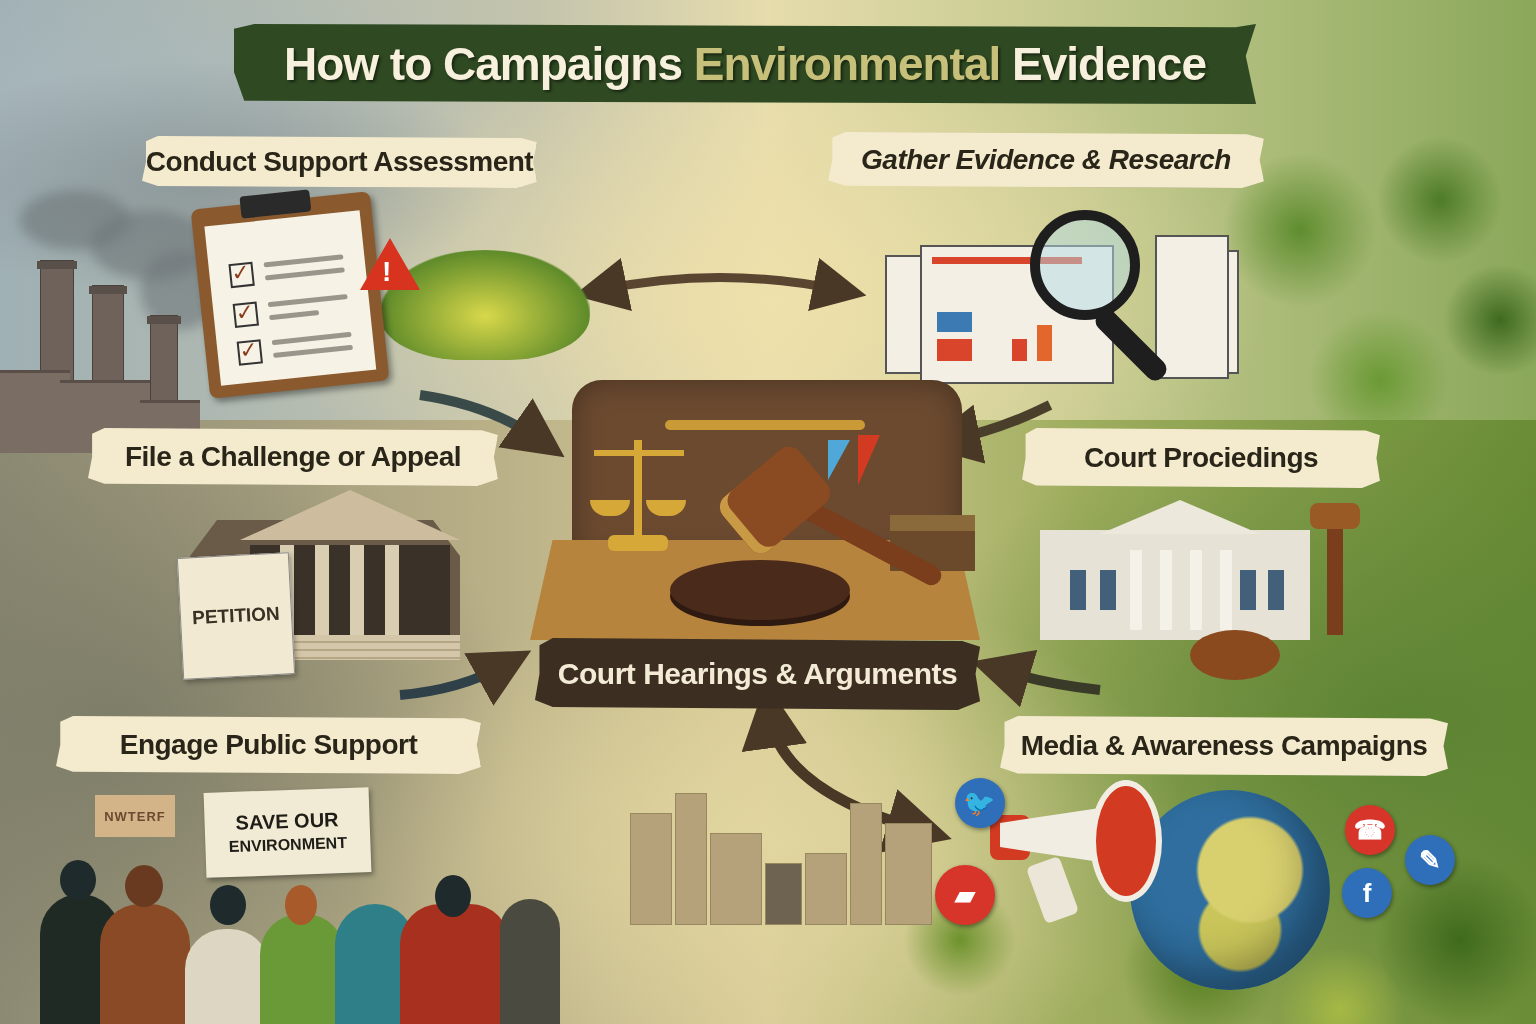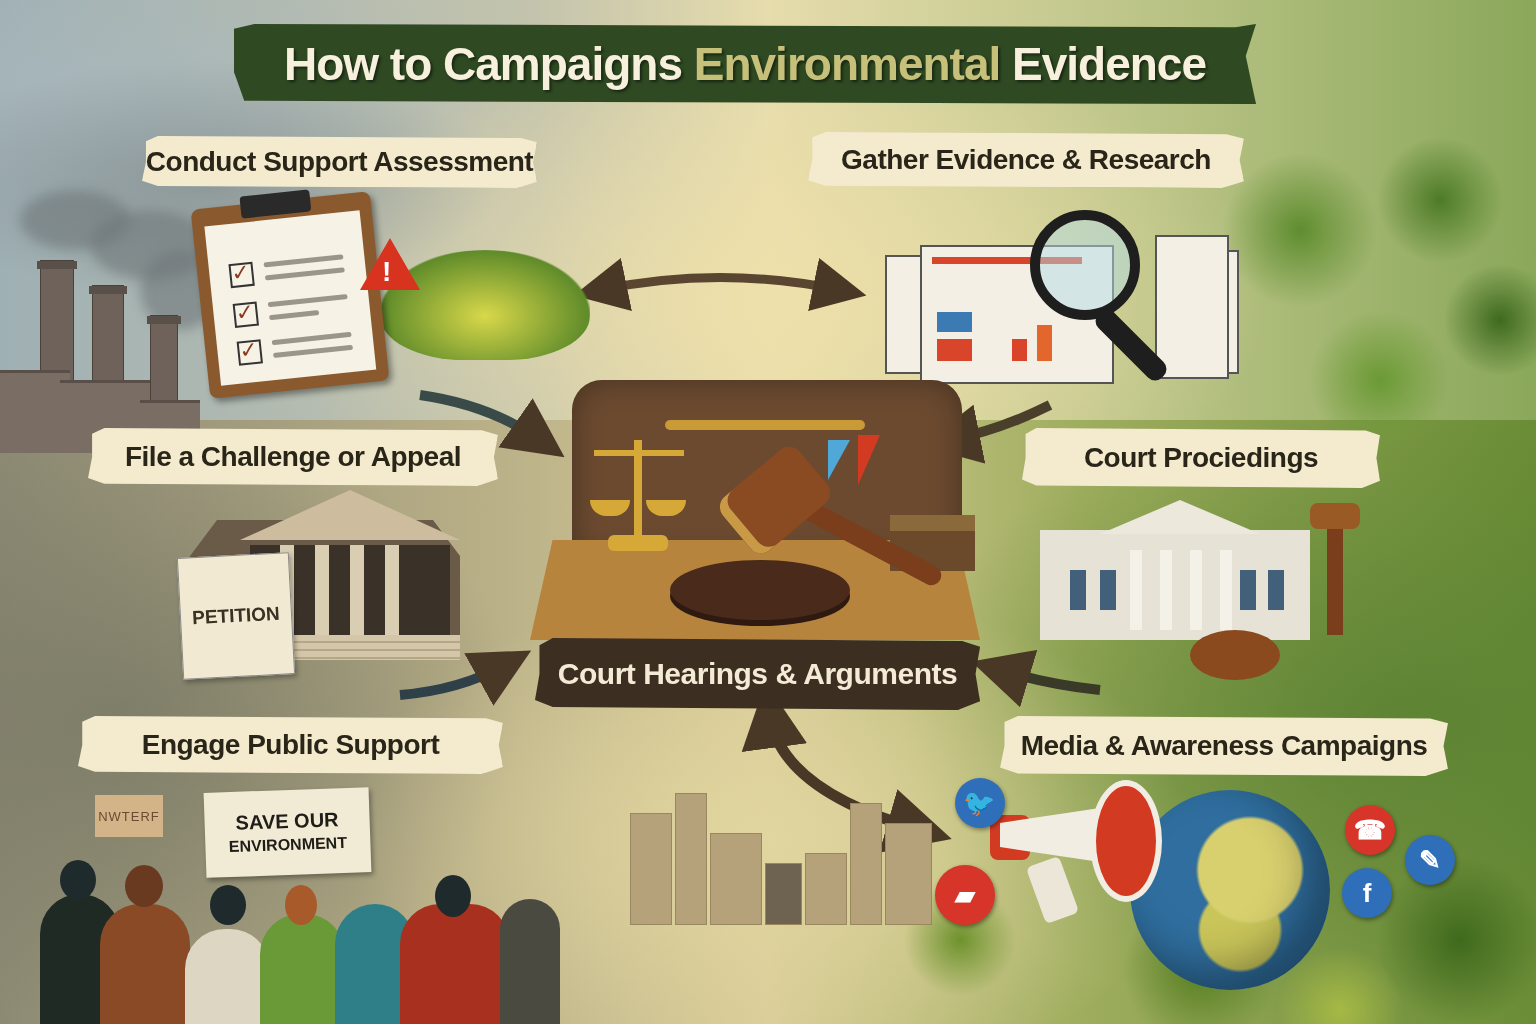--- a/index.html
+++ b/index.html
@@ -112,21 +112,21 @@
   .city{left:620px;top:755px;width:320px;height:170px;}
   .bld{position:absolute;bottom:0;background:#b5a27a;border:1px solid #998760;}
 
   
   .crowd{left:20px;top:860px;width:540px;height:164px;}
   .person{position:absolute;bottom:0;border-radius:40px 40px 0 0;}
   .head{position:absolute;border-radius:50%;background:#1f2a2c;}
   .sign{position:absolute;display:flex;align-items:center;justify-content:center;font-family:"Liberation Sans",sans-serif;font-weight:700;text-align:center;}
   .save-sign{left:205px;top:790px;width:165px;height:85px;background:#f1ead4;color:#1f1d18;font-size:20px;line-height:24px;transform:rotate(-2deg);
     box-shadow:2px 3px 5px rgba(0,0,0,.35);}
-  .small-sign{left:95px;top:795px;width:68px;height:42px;background:#d3b488;color:#6a4a30;font-size:13px;font-weight:400;letter-spacing:1px;}
+  .small-sign{left:95px;top:795px;width:80px;height:42px;background:#d3b488;color:#6a4a30;font-size:13px;font-weight:700;letter-spacing:1px;}
 
   
   svg.arrows{position:absolute;left:0;top:0;}
 
   
   .megaphone-body{left:1000px;top:805px;width:120px;height:60px;background:#f2ede2;clip-path:polygon(0 30%,100% 0,100% 100%,0 70%);}
   .megaphone-mouth{left:1090px;top:780px;width:60px;height:110px;border-radius:50%;background:#d33a22;border:6px solid #f2ede2;}
   .megaphone-back{left:990px;top:815px;width:40px;height:45px;background:#d33a22;border-radius:8px;}
   .megaphone-grip{left:1035px;top:860px;width:35px;height:60px;background:#ece6d8;border-radius:6px;transform:rotate(-20deg);}
   .globe{left:1130px;top:790px;width:200px;height:200px;border-radius:50%;
@@ -194,21 +194,21 @@
     <div class="ln" style="left:55px;top:82px;width:80px;"></div>
     <div class="ln" style="left:55px;top:95px;width:50px;"></div>
     <div class="chk" style="top:118px;">✓</div>
     <div class="ln" style="left:55px;top:120px;width:80px;"></div>
     <div class="ln" style="left:55px;top:133px;width:80px;"></div>
   </div>
 </div>
 <div class="layer warn"></div>
 <div class="layer warn-mark">!</div>
 
-<div class="label" style="left:808px;top:132px;width:436px;height:56px;">
+<div class="label" style="left:828px;top:132px;width:436px;height:56px;font-style:italic;">
   <span>Gather Evidence &amp; Research</span>
 </div>
 <div class="layer docs">
   <div class="doc" style="left:0;top:30px;width:60px;height:115px;"></div>
   <div class="doc" style="left:320px;top:25px;width:30px;height:120px;"></div>
   <div class="doc" style="left:270px;top:10px;width:70px;height:140px;"></div>
   <div class="doc" style="left:35px;top:20px;width:190px;height:135px;">
     <div class="bar" style="left:10px;top:10px;width:150px;height:7px;background:#d8452a;"></div>
     <div class="bar" style="left:15px;top:65px;width:35px;height:20px;background:#3b7ab3;"></div>
     <div class="bar" style="left:15px;top:92px;width:35px;height:22px;background:#d8452a;"></div>
@@ -277,21 +277,21 @@
 <div class="layer city">
   <div class="bld" style="left:10px;width:40px;height:110px;"></div>
   <div class="bld" style="left:55px;width:30px;height:130px;"></div>
   <div class="bld" style="left:90px;width:50px;height:90px;"></div>
   <div class="bld" style="left:145px;width:35px;height:60px;background:#6e6250;"></div>
   <div class="bld" style="left:185px;width:40px;height:70px;"></div>
   <div class="bld" style="left:230px;width:30px;height:120px;"></div>
   <div class="bld" style="left:265px;width:45px;height:100px;"></div>
 </div>
 
-<div class="label" style="left:78px;top:716px;width:425px;height:58px;">
+<div class="label" style="left:56px;top:716px;width:425px;height:58px;">
   <span>Engage Public Support</span>
 </div>
 <div class="layer crowd">
   <div class="person" style="left:20px;width:80px;height:130px;background:#1f2a24;"></div>
   <div class="head" style="left:40px;top:0;width:36px;height:40px;"></div>
   <div class="person" style="left:80px;width:90px;height:120px;background:#8a4a26;"></div>
   <div class="head" style="left:105px;top:5px;width:38px;height:42px;background:#6a3a20;"></div>
   <div class="person" style="left:165px;width:85px;height:95px;background:#dcd6c2;"></div>
   <div class="head" style="left:190px;top:25px;width:36px;height:40px;"></div>
   <div class="person" style="left:240px;width:85px;height:110px;background:#6a9a38;"></div>

